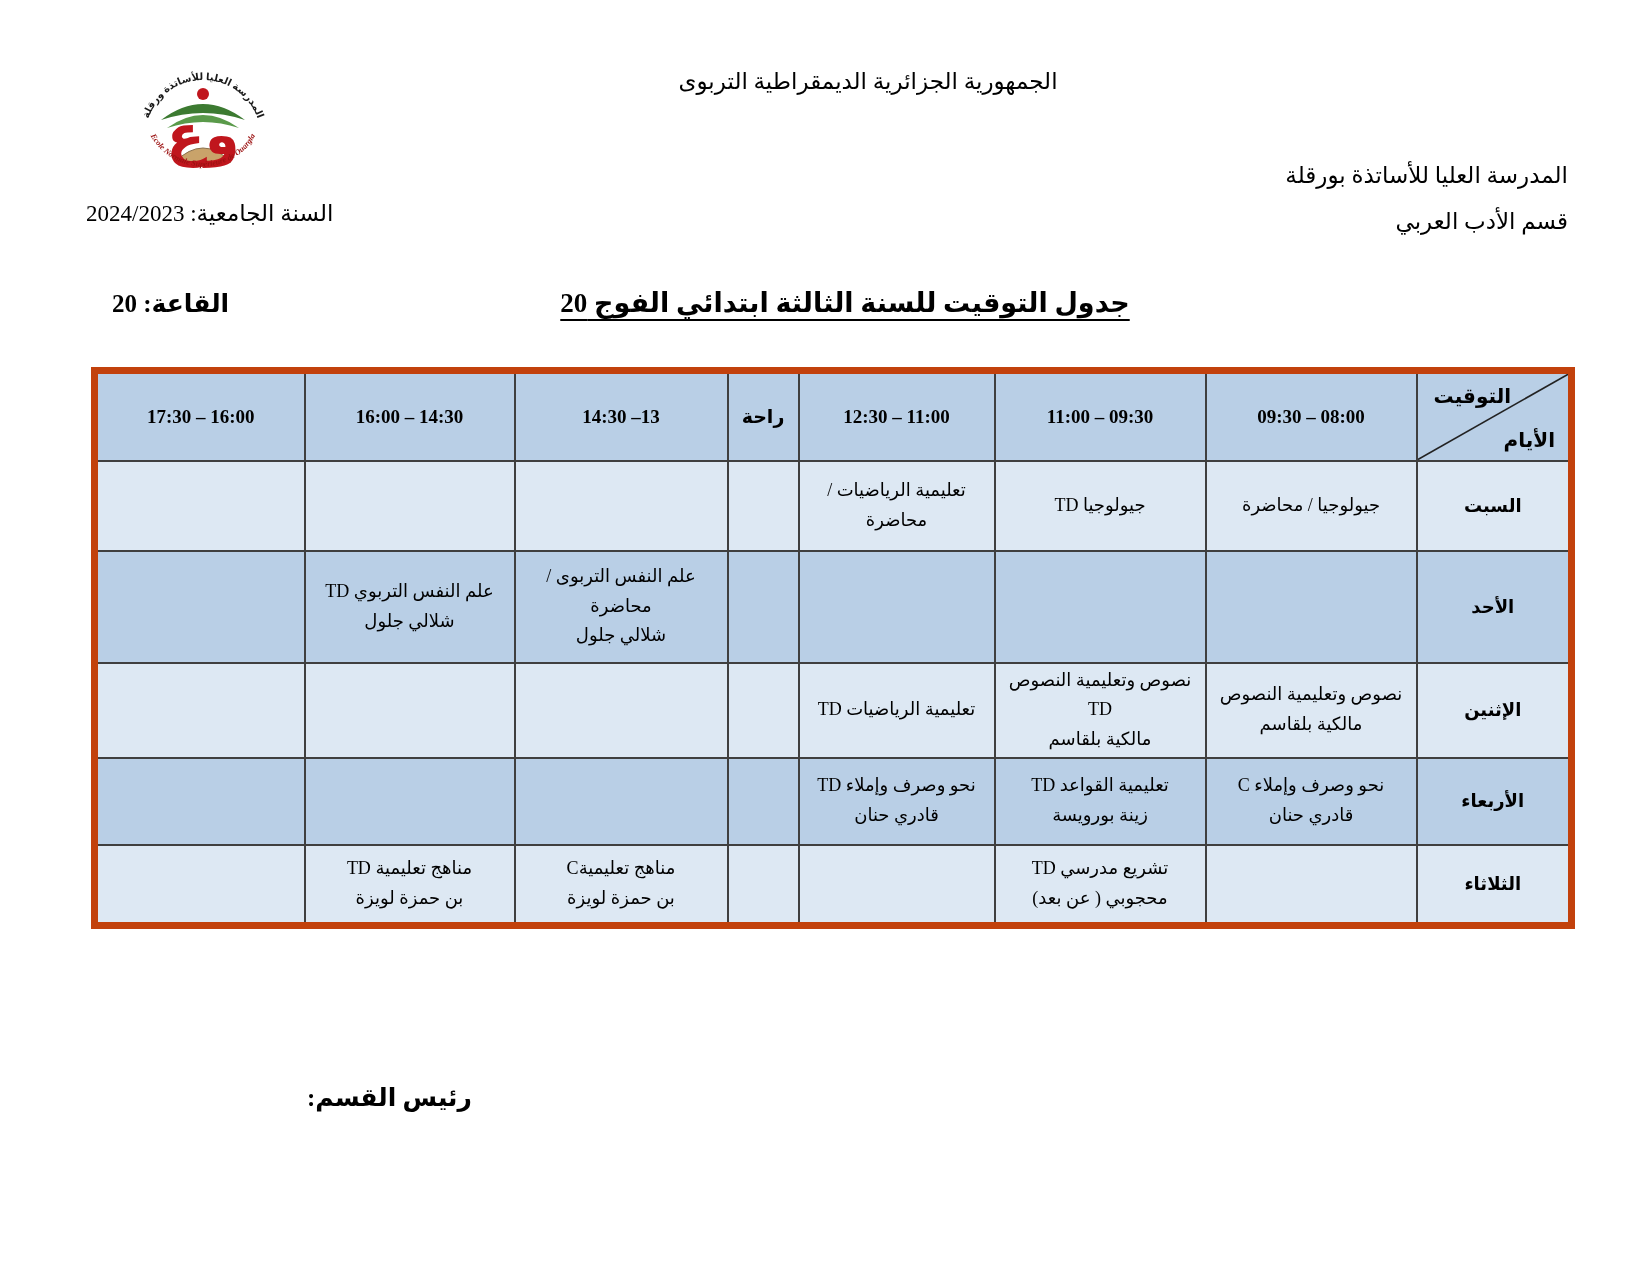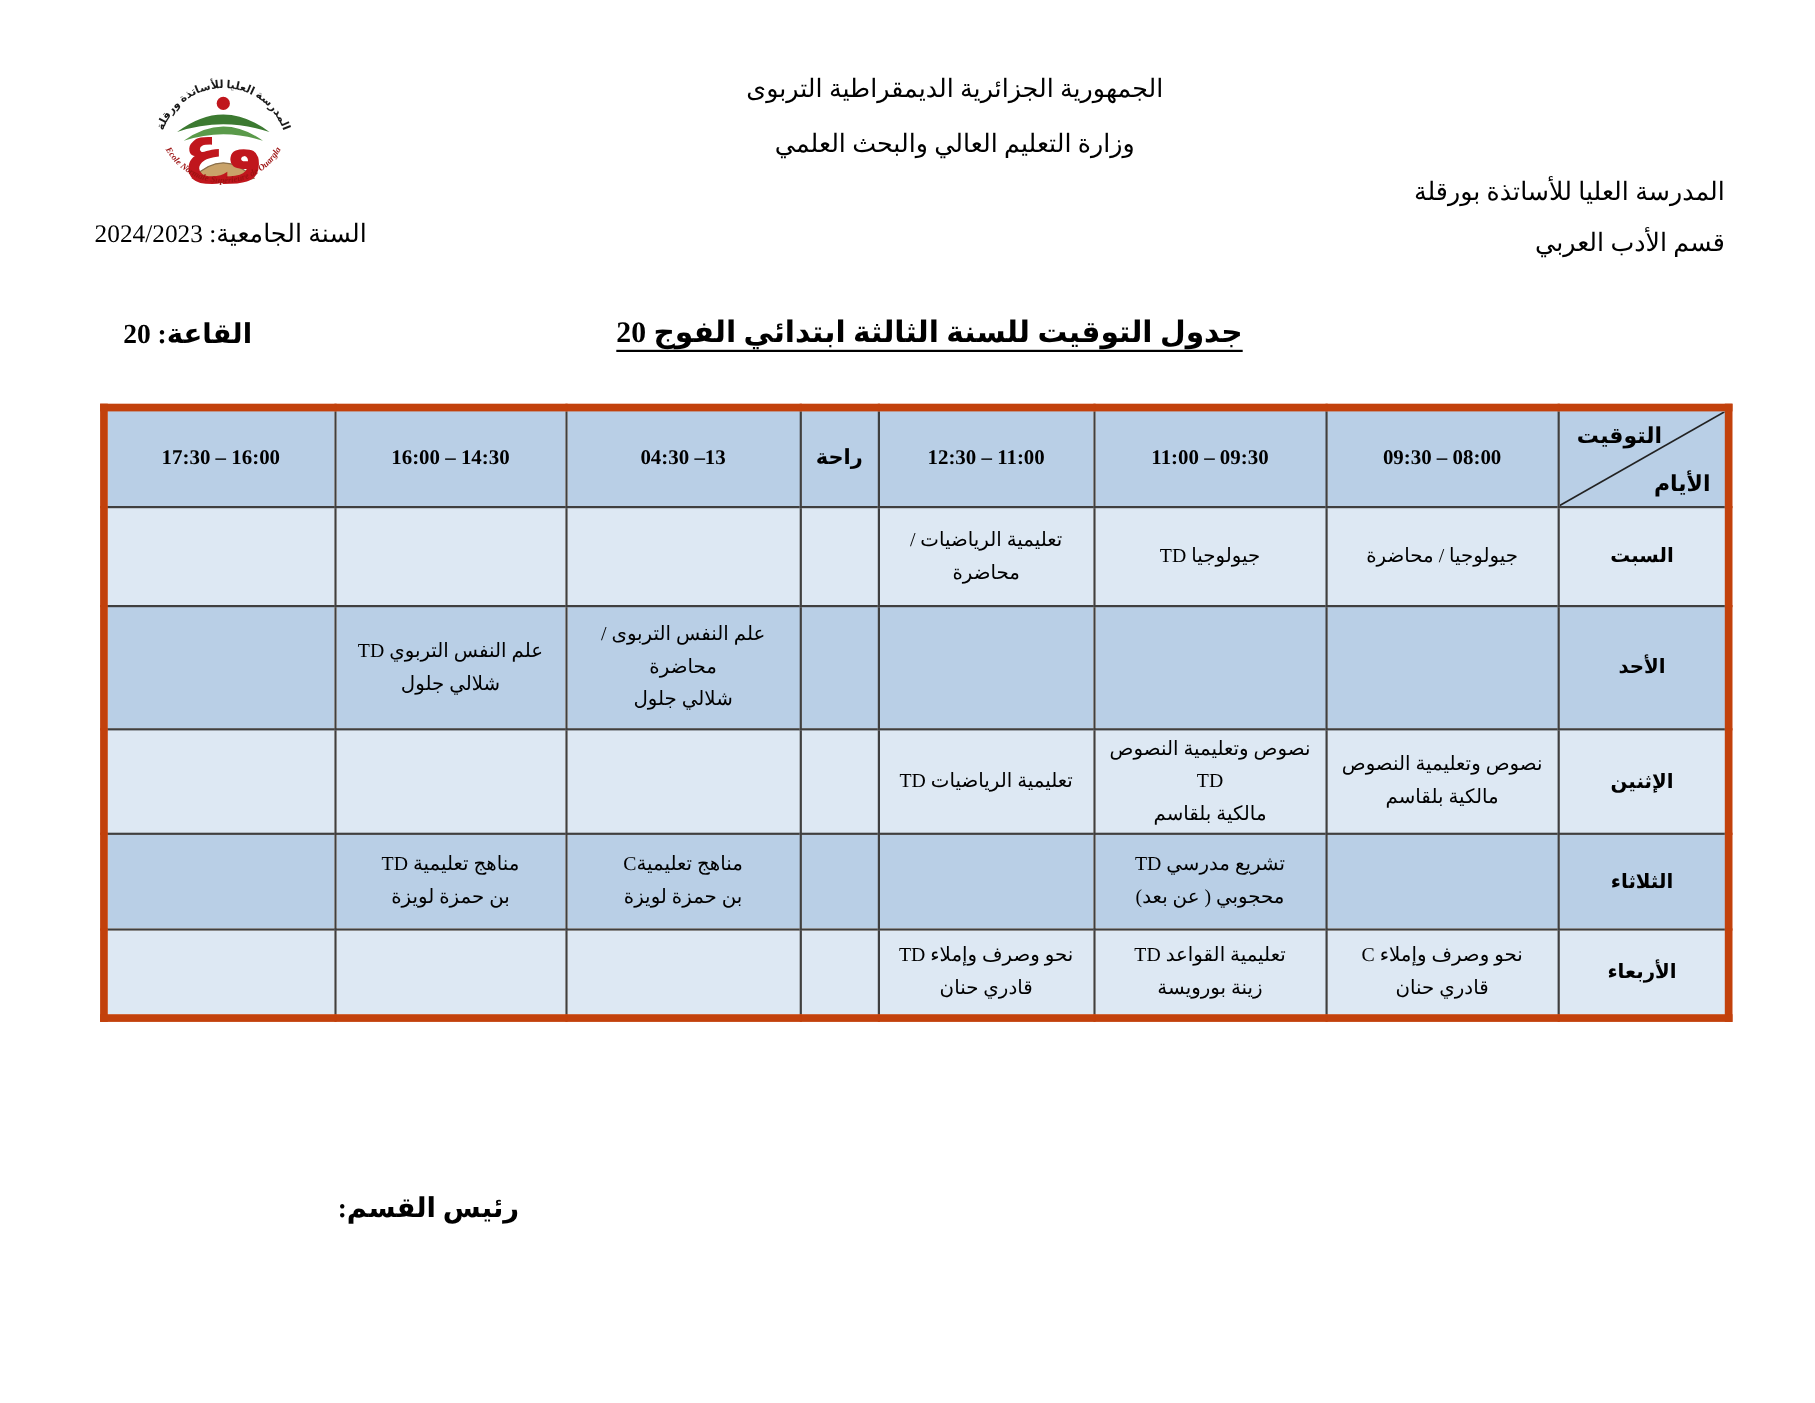--- a/index.html
+++ b/index.html
@@ -91,21 +91,20 @@
 
     <text font-size="10" fill="#1a1a1a" font-weight="bold">
       <textPath href="#arcTop" startOffset="50%" text-anchor="middle">المدرسة العليا للأساتذة ورقلة</textPath>
     </text>
     <text font-size="8" fill="#9c1212" font-style="italic" font-weight="bold">
       <textPath href="#arcBot" startOffset="50%" text-anchor="middle">Ecole Normale Supérieure de Ouargla</textPath>
     </text>
   </svg>
 
   <div class="gov-line l1">الجمهورية الجزائرية الديمقراطية التربوى</div>
-  <div class="gov-line l2">وزارة التعليم العالي والبحث العلمي</div>
 
   <div class="school-line l1">المدرسة العليا للأساتذة بورقلة</div>
   <div class="school-line l2">قسم الأدب العربي</div>
 
   <div class="year-line">
     <span>السنة الجامعية:</span>
     <span dir="ltr">2024/2023</span>
   </div>
 
   <div class="doc-title">جدول التوقيت للسنة الثالثة ابتدائي الفوج 20</div>
@@ -129,21 +128,21 @@
             <svg viewBox="0 0 100 100" preserveAspectRatio="none">
               <line x1="0" y1="100" x2="100" y2="0" stroke="#222" stroke-width="1.6" vector-effect="non-scaling-stroke"></line>
             </svg>
             <span class="c-top">التوقيت</span>
             <span class="c-bottom">الأيام</span>
           </th>
         <th><span dir="ltr">09:30 – 08:00</span></th>
             <th><span dir="ltr">11:00 – 09:30</span></th>
             <th><span dir="ltr">12:30 – 11:00</span></th>
             <th><span>راحة</span></th>
-            <th><span dir="ltr">04:30 –13</span></th>
+            <th><span dir="ltr">14:30 –13</span></th>
             <th><span dir="ltr">16:00 – 14:30</span></th>
             <th><span dir="ltr">17:30 – 16:00</span></th>
           </tr>
       </thead>
       <tbody id="timetable-body">
           <tr>
             <th>السبت</th>
             <td>جيولوجيا / محاضرة</td>
             <td>جيولوجيا TD</td>
             <td>تعليمية الرياضيات /
@@ -169,47 +168,47 @@
           <tr>
             <th>الإثنين</th>
             <td>نصوص وتعليمية النصوص
 مالكية بلقاسم</td>
             <td>نصوص وتعليمية النصوص TD
 مالكية بلقاسم</td>
             <td>تعليمية الرياضيات TD</td>
             <td></td>
             <td></td>
             <td></td>
-            <td></td>
-          </tr>
-          <tr>
-            <th>الثلاثاء</th>
-            <td></td>
-            <td>تشريع مدرسي TD
-محجوبي ( عن بعد)</td>
-            <td></td>
-            <td></td>
-            <td>مناهج تعليميةC
-بن حمزة لويزة</td>
-            <td>مناهج تعليمية TD
-بن حمزة لويزة</td>
             <td></td>
           </tr>
           <tr>
             <th>الأربعاء</th>
             <td>نحو وصرف وإملاء C
 قادري حنان</td>
             <td>تعليمية القواعد TD
 زينة بورويسة</td>
             <td>نحو وصرف وإملاء TD
 قادري حنان</td>
             <td></td>
             <td></td>
             <td></td>
             <td></td>
           </tr>
+          <tr>
+            <th>الثلاثاء</th>
+            <td></td>
+            <td>تشريع مدرسي TD
+محجوبي ( عن بعد)</td>
+            <td></td>
+            <td></td>
+            <td>مناهج تعليميةC
+بن حمزة لويزة</td>
+            <td>مناهج تعليمية TD
+بن حمزة لويزة</td>
+            <td></td>
+          </tr>
         </tbody>
     </table>
   </div>
 
   <div class="signature">رئيس القسم:</div>
 
 </div>
 
 </body></html>

